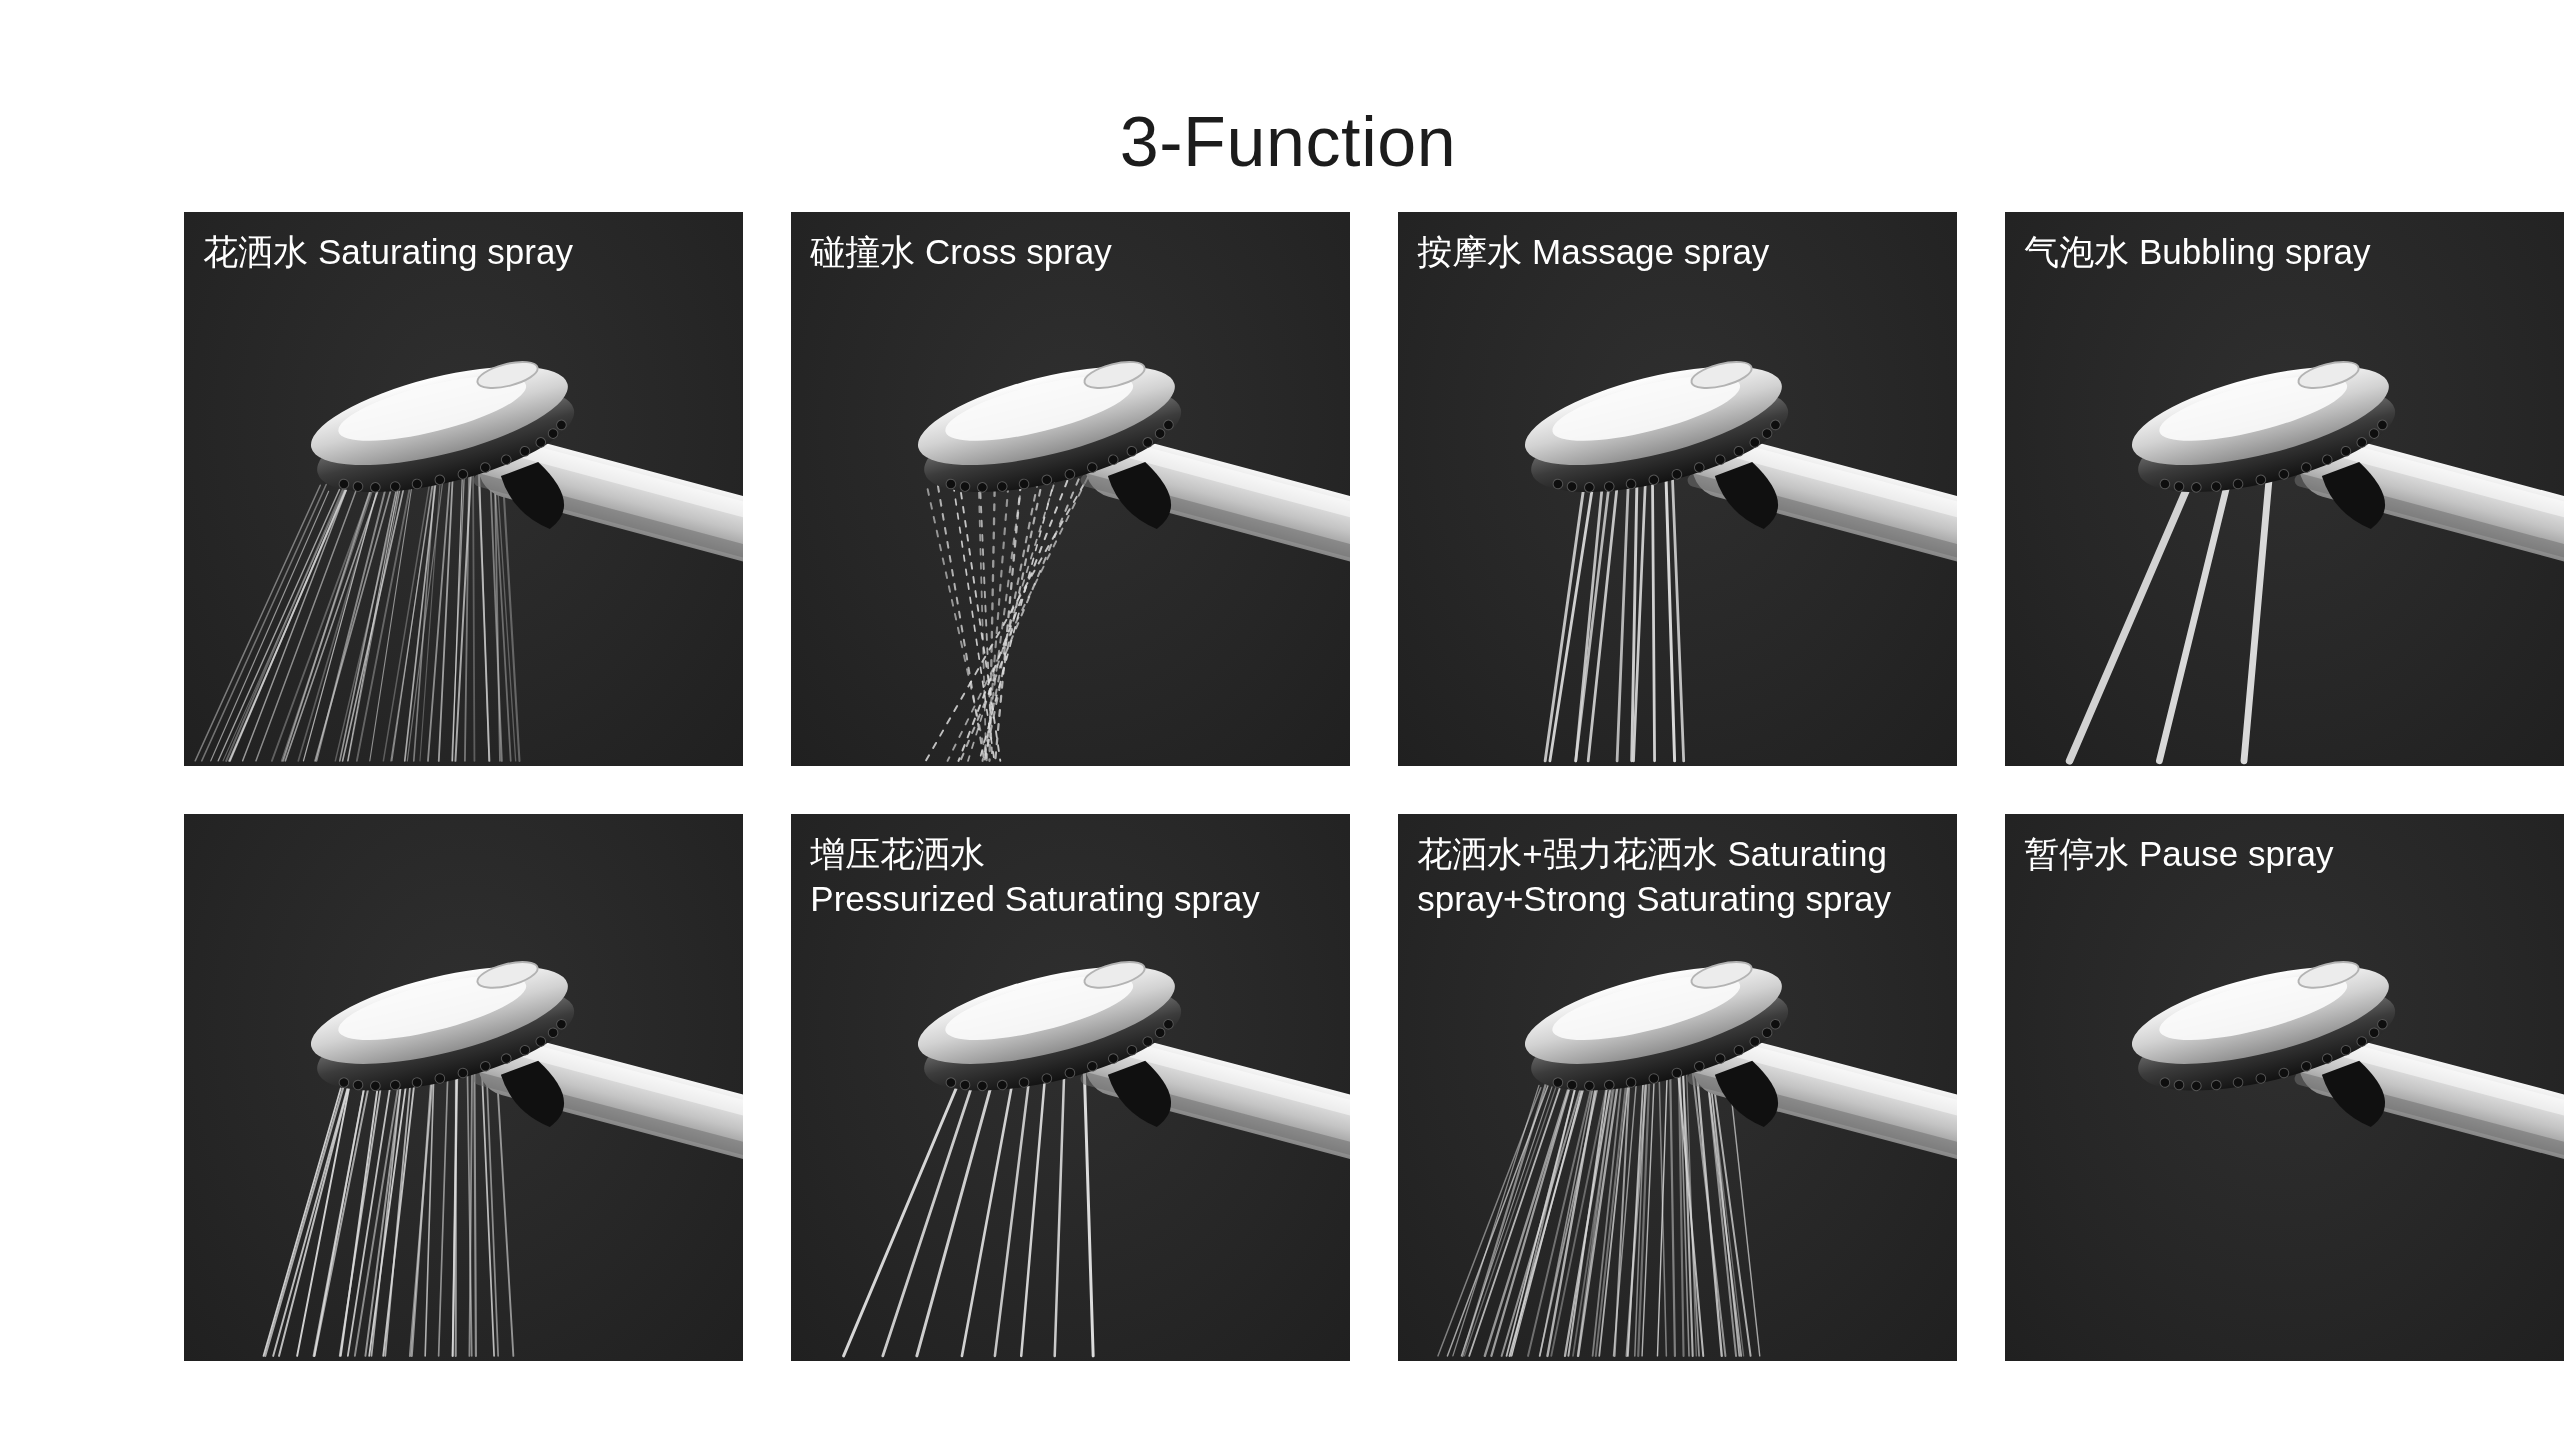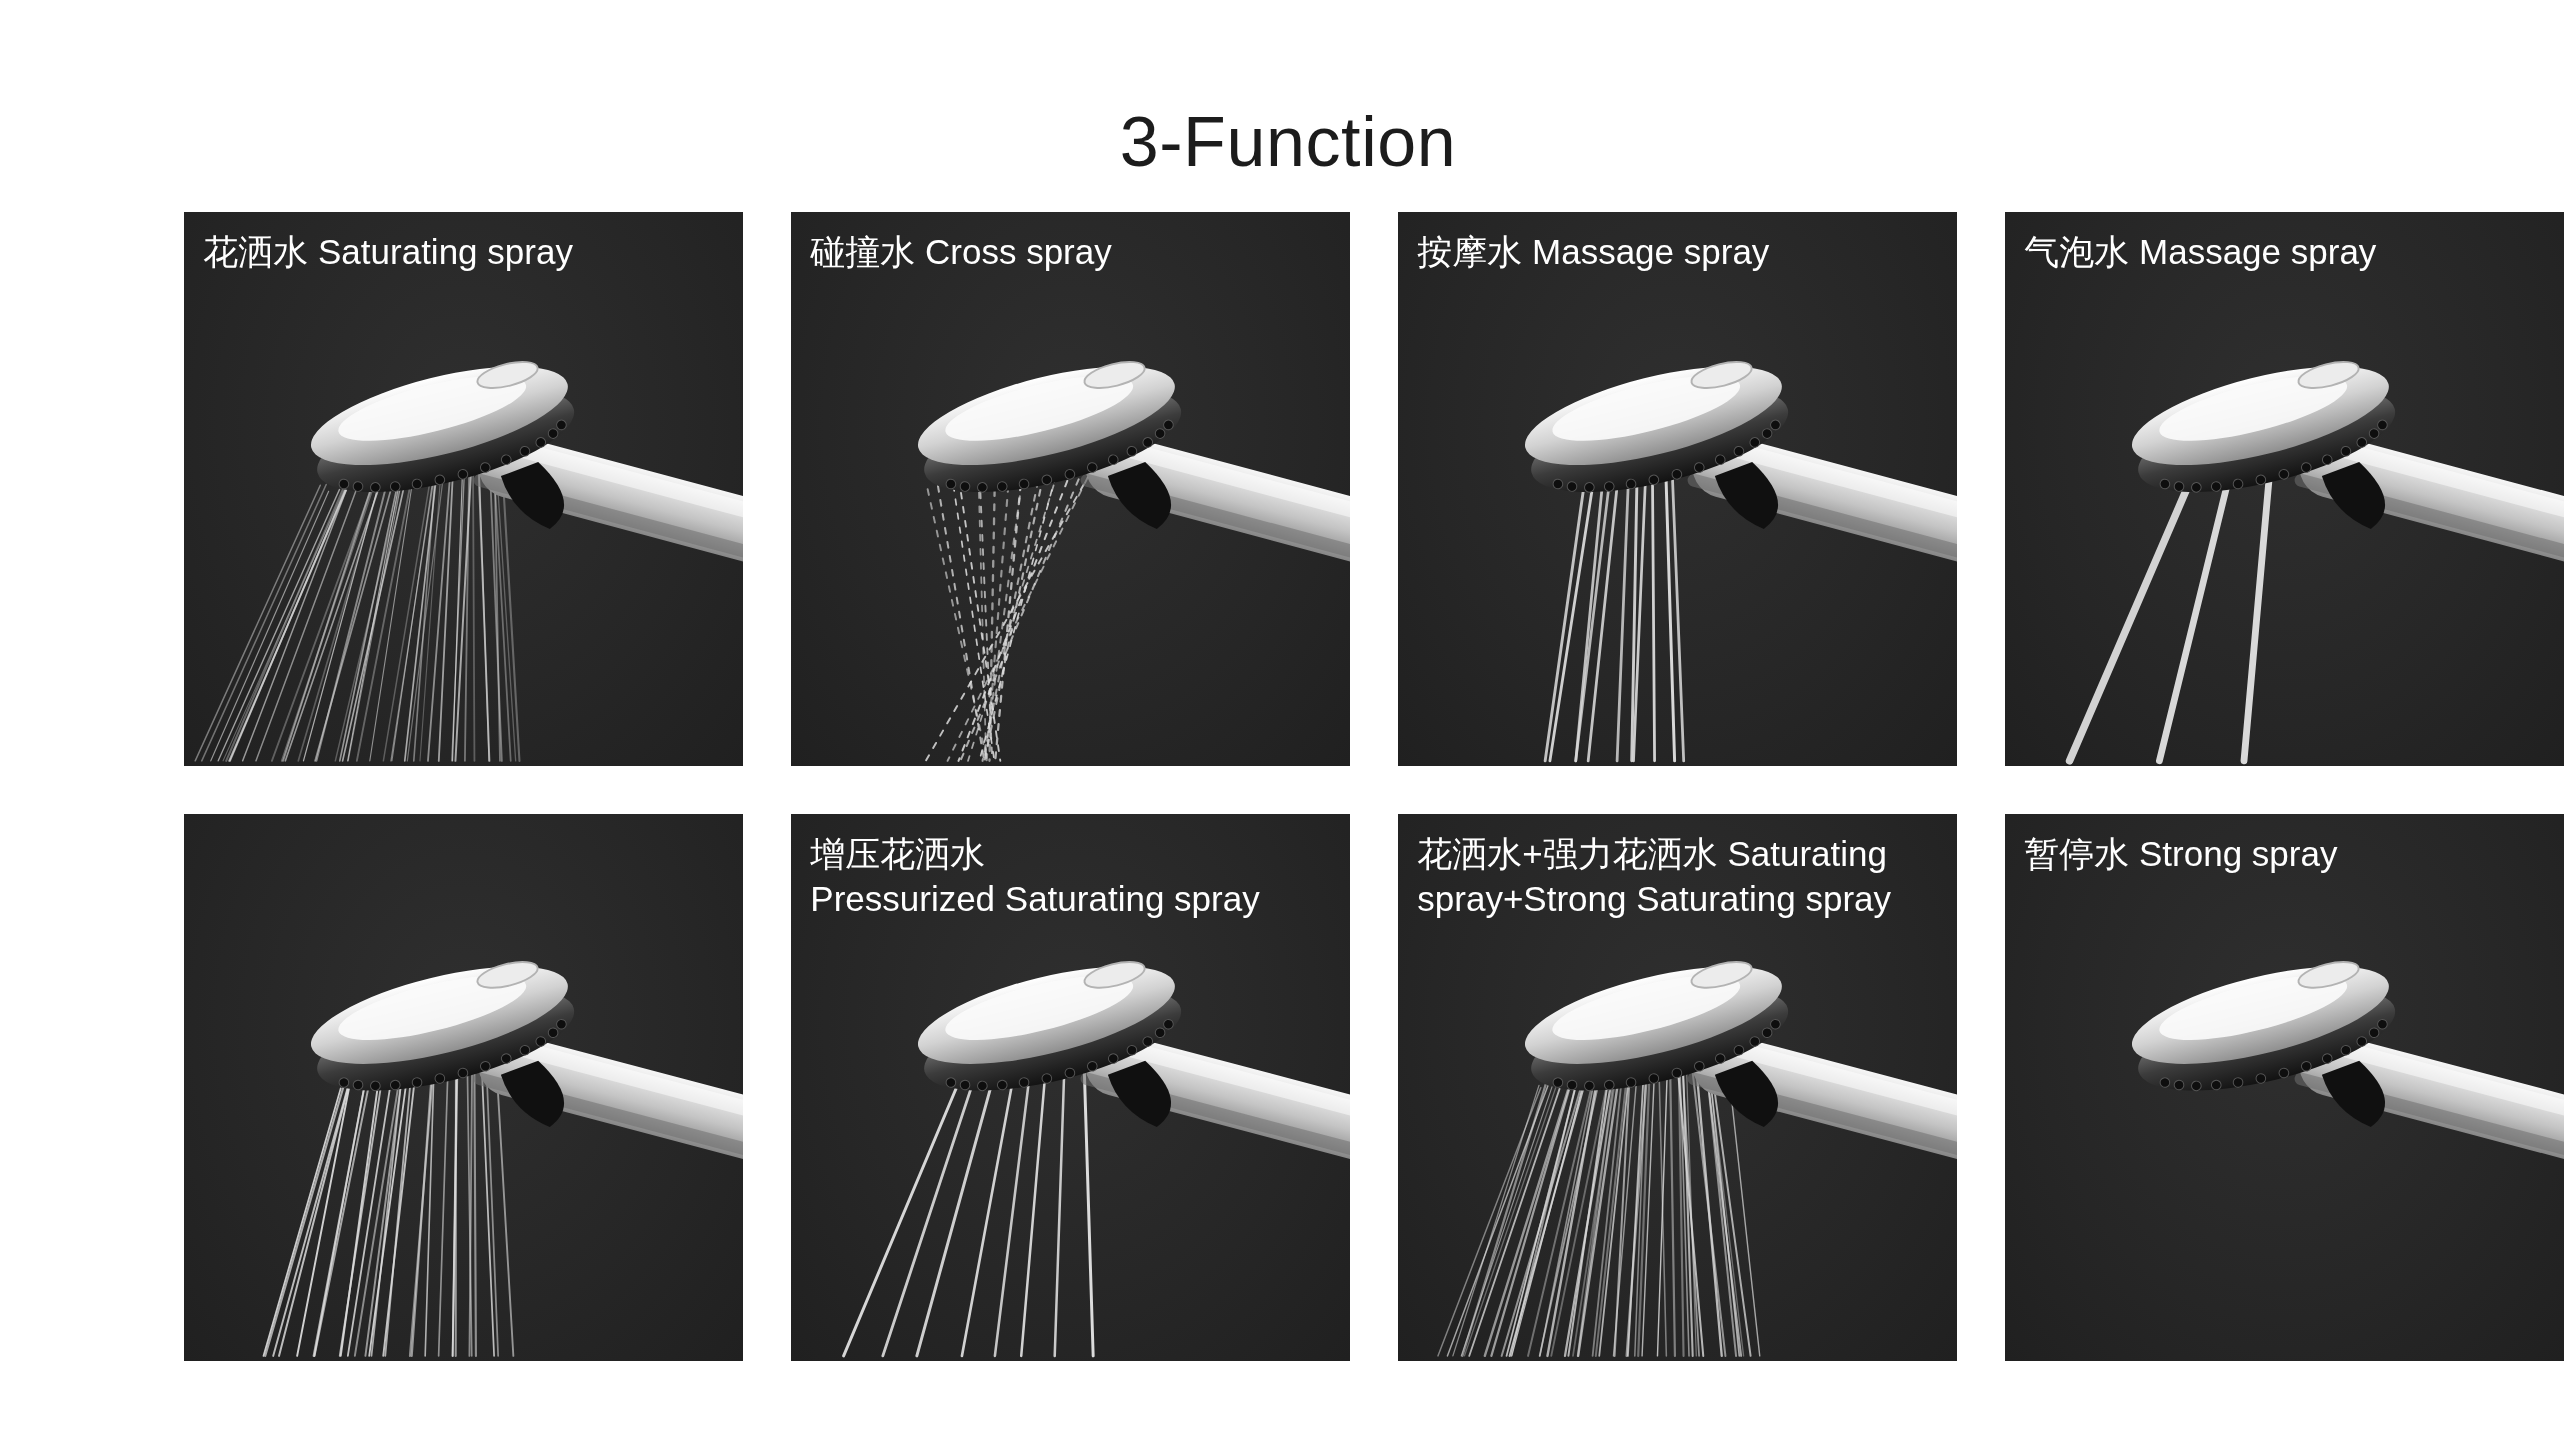--- a/index.html
+++ b/index.html
@@ -269,21 +269,21 @@
             <circle cx="-169.5" cy="52.8" r="7.5" fill="#0e0e0e" stroke="#565656" stroke-width="1.5"></circle>
       <ellipse cx="0" cy="-14" rx="205" ry="60" fill="url(#ch1)"></ellipse>
       <ellipse cx="-8" cy="-28" rx="150" ry="36" fill="#fbfbfb" opacity="0.9"></ellipse>
       <ellipse cx="118" cy="-50" rx="48" ry="17" fill="#ececec" stroke="#b3b3b3" stroke-width="3"></ellipse>
     </g>
   </g>
       </svg>
   </div>
 
   <div class="panel">
-    <div class="label">气泡水 Massage spray</div>
+    <div class="label">气泡水 Bubbling spray</div>
     <svg class="shot" viewBox="0 0 868 860" preserveAspectRatio="none">
         <g>
           <line x1="288.8" y1="414.5" x2="100.3" y2="852" stroke="#dcdcdc" stroke-width="11.7" opacity="0.95" stroke-linecap="round"></line>
           <line x1="350.6" y1="400.6" x2="239.7" y2="852" stroke="#dcdcdc" stroke-width="10.4" opacity="0.98" stroke-linecap="round"></line>
           <line x1="412.5" y1="386.6" x2="371.1" y2="852" stroke="#dcdcdc" stroke-width="10.6" opacity="0.99" stroke-linecap="round"></line>
         </g>
   <defs>
     <linearGradient id="ch3" x1="0" y1="0" x2="0" y2="1">
       <stop offset="0" stop-color="#ffffff"></stop>
             <stop offset="0.5" stop-color="#d2d2d2"></stop>
@@ -570,21 +570,21 @@
             <circle cx="-169.5" cy="52.8" r="7.5" fill="#0e0e0e" stroke="#565656" stroke-width="1.5"></circle>
       <ellipse cx="0" cy="-14" rx="205" ry="60" fill="url(#ch6)"></ellipse>
       <ellipse cx="-8" cy="-28" rx="150" ry="36" fill="#fbfbfb" opacity="0.9"></ellipse>
       <ellipse cx="118" cy="-50" rx="48" ry="17" fill="#ececec" stroke="#b3b3b3" stroke-width="3"></ellipse>
     </g>
   </g>
       </svg>
   </div>
 
   <div class="panel">
-    <div class="label">暂停水 Strong spray</div>
+    <div class="label">暂停水 Pause spray</div>
     <svg class="shot" viewBox="0 0 868 860" preserveAspectRatio="none">
         <g></g>
   <defs>
     <linearGradient id="ch7" x1="0" y1="0" x2="0" y2="1">
       <stop offset="0" stop-color="#ffffff"></stop>
             <stop offset="0.5" stop-color="#d2d2d2"></stop>
             <stop offset="1" stop-color="#8f8f8f"></stop>
     </linearGradient>
     <linearGradient id="fa7" x1="0" y1="0" x2="0" y2="1">
       <stop offset="0" stop-color="#9a9a9a"></stop>

